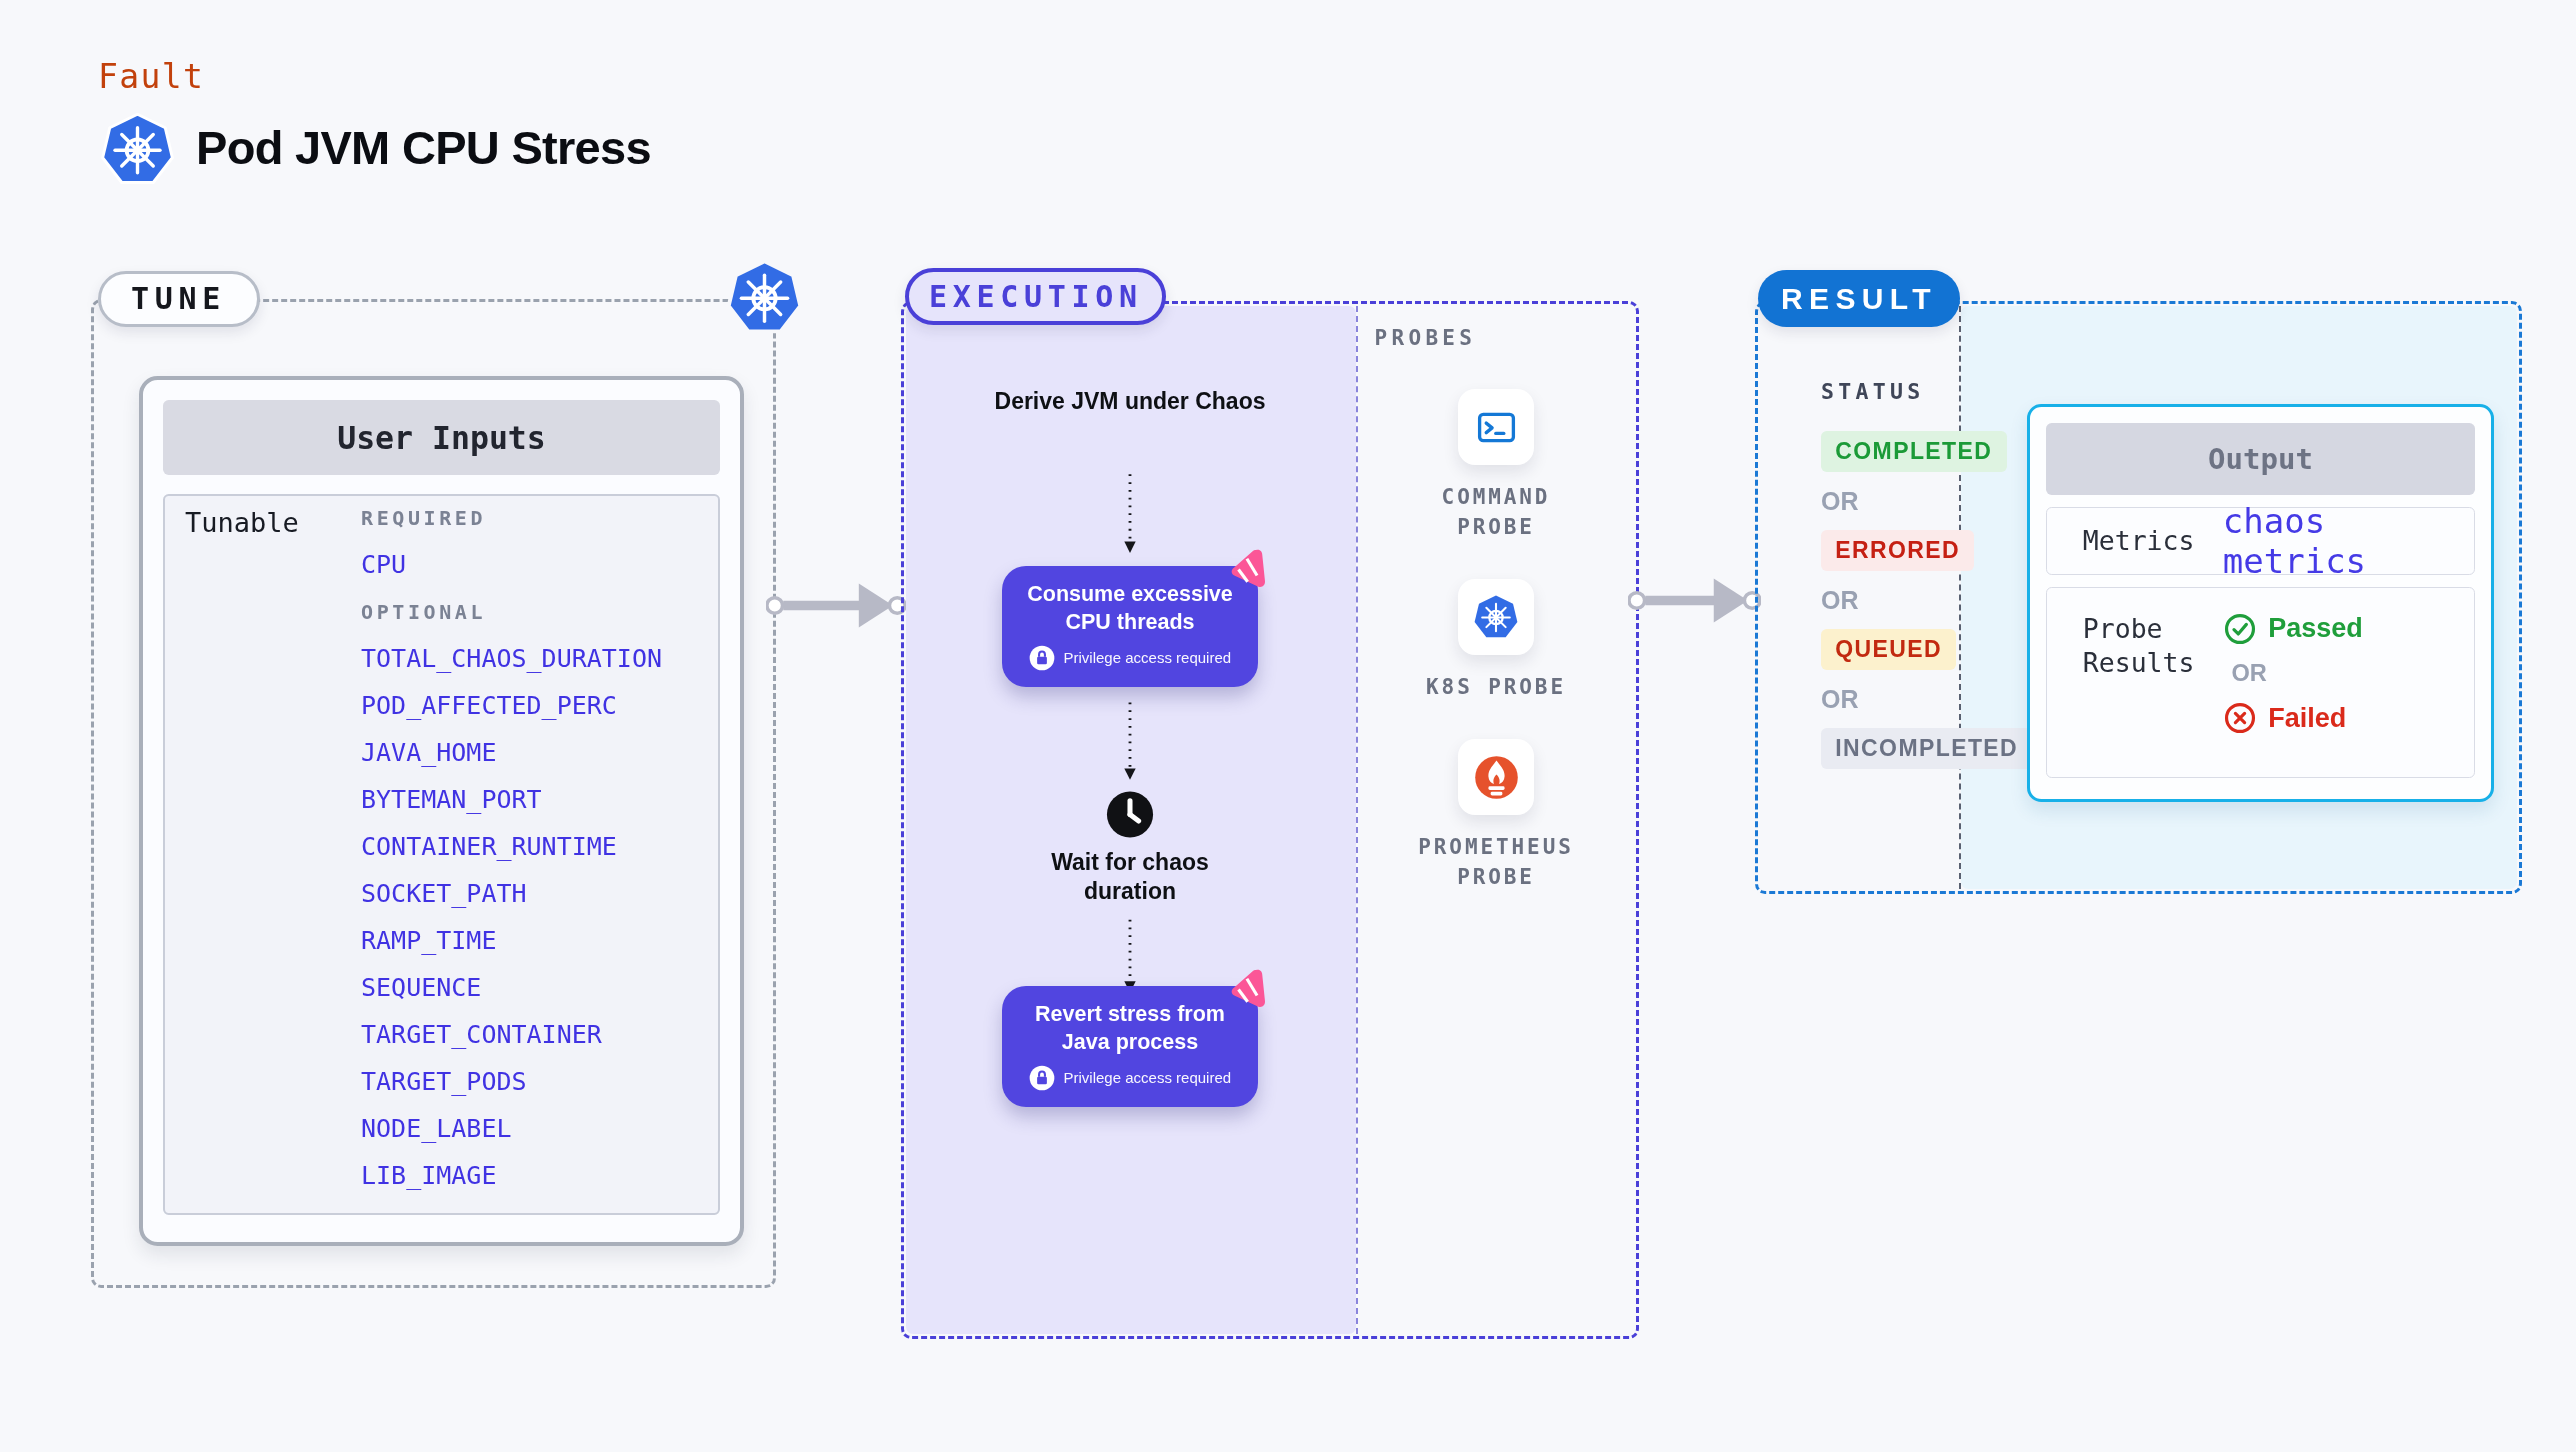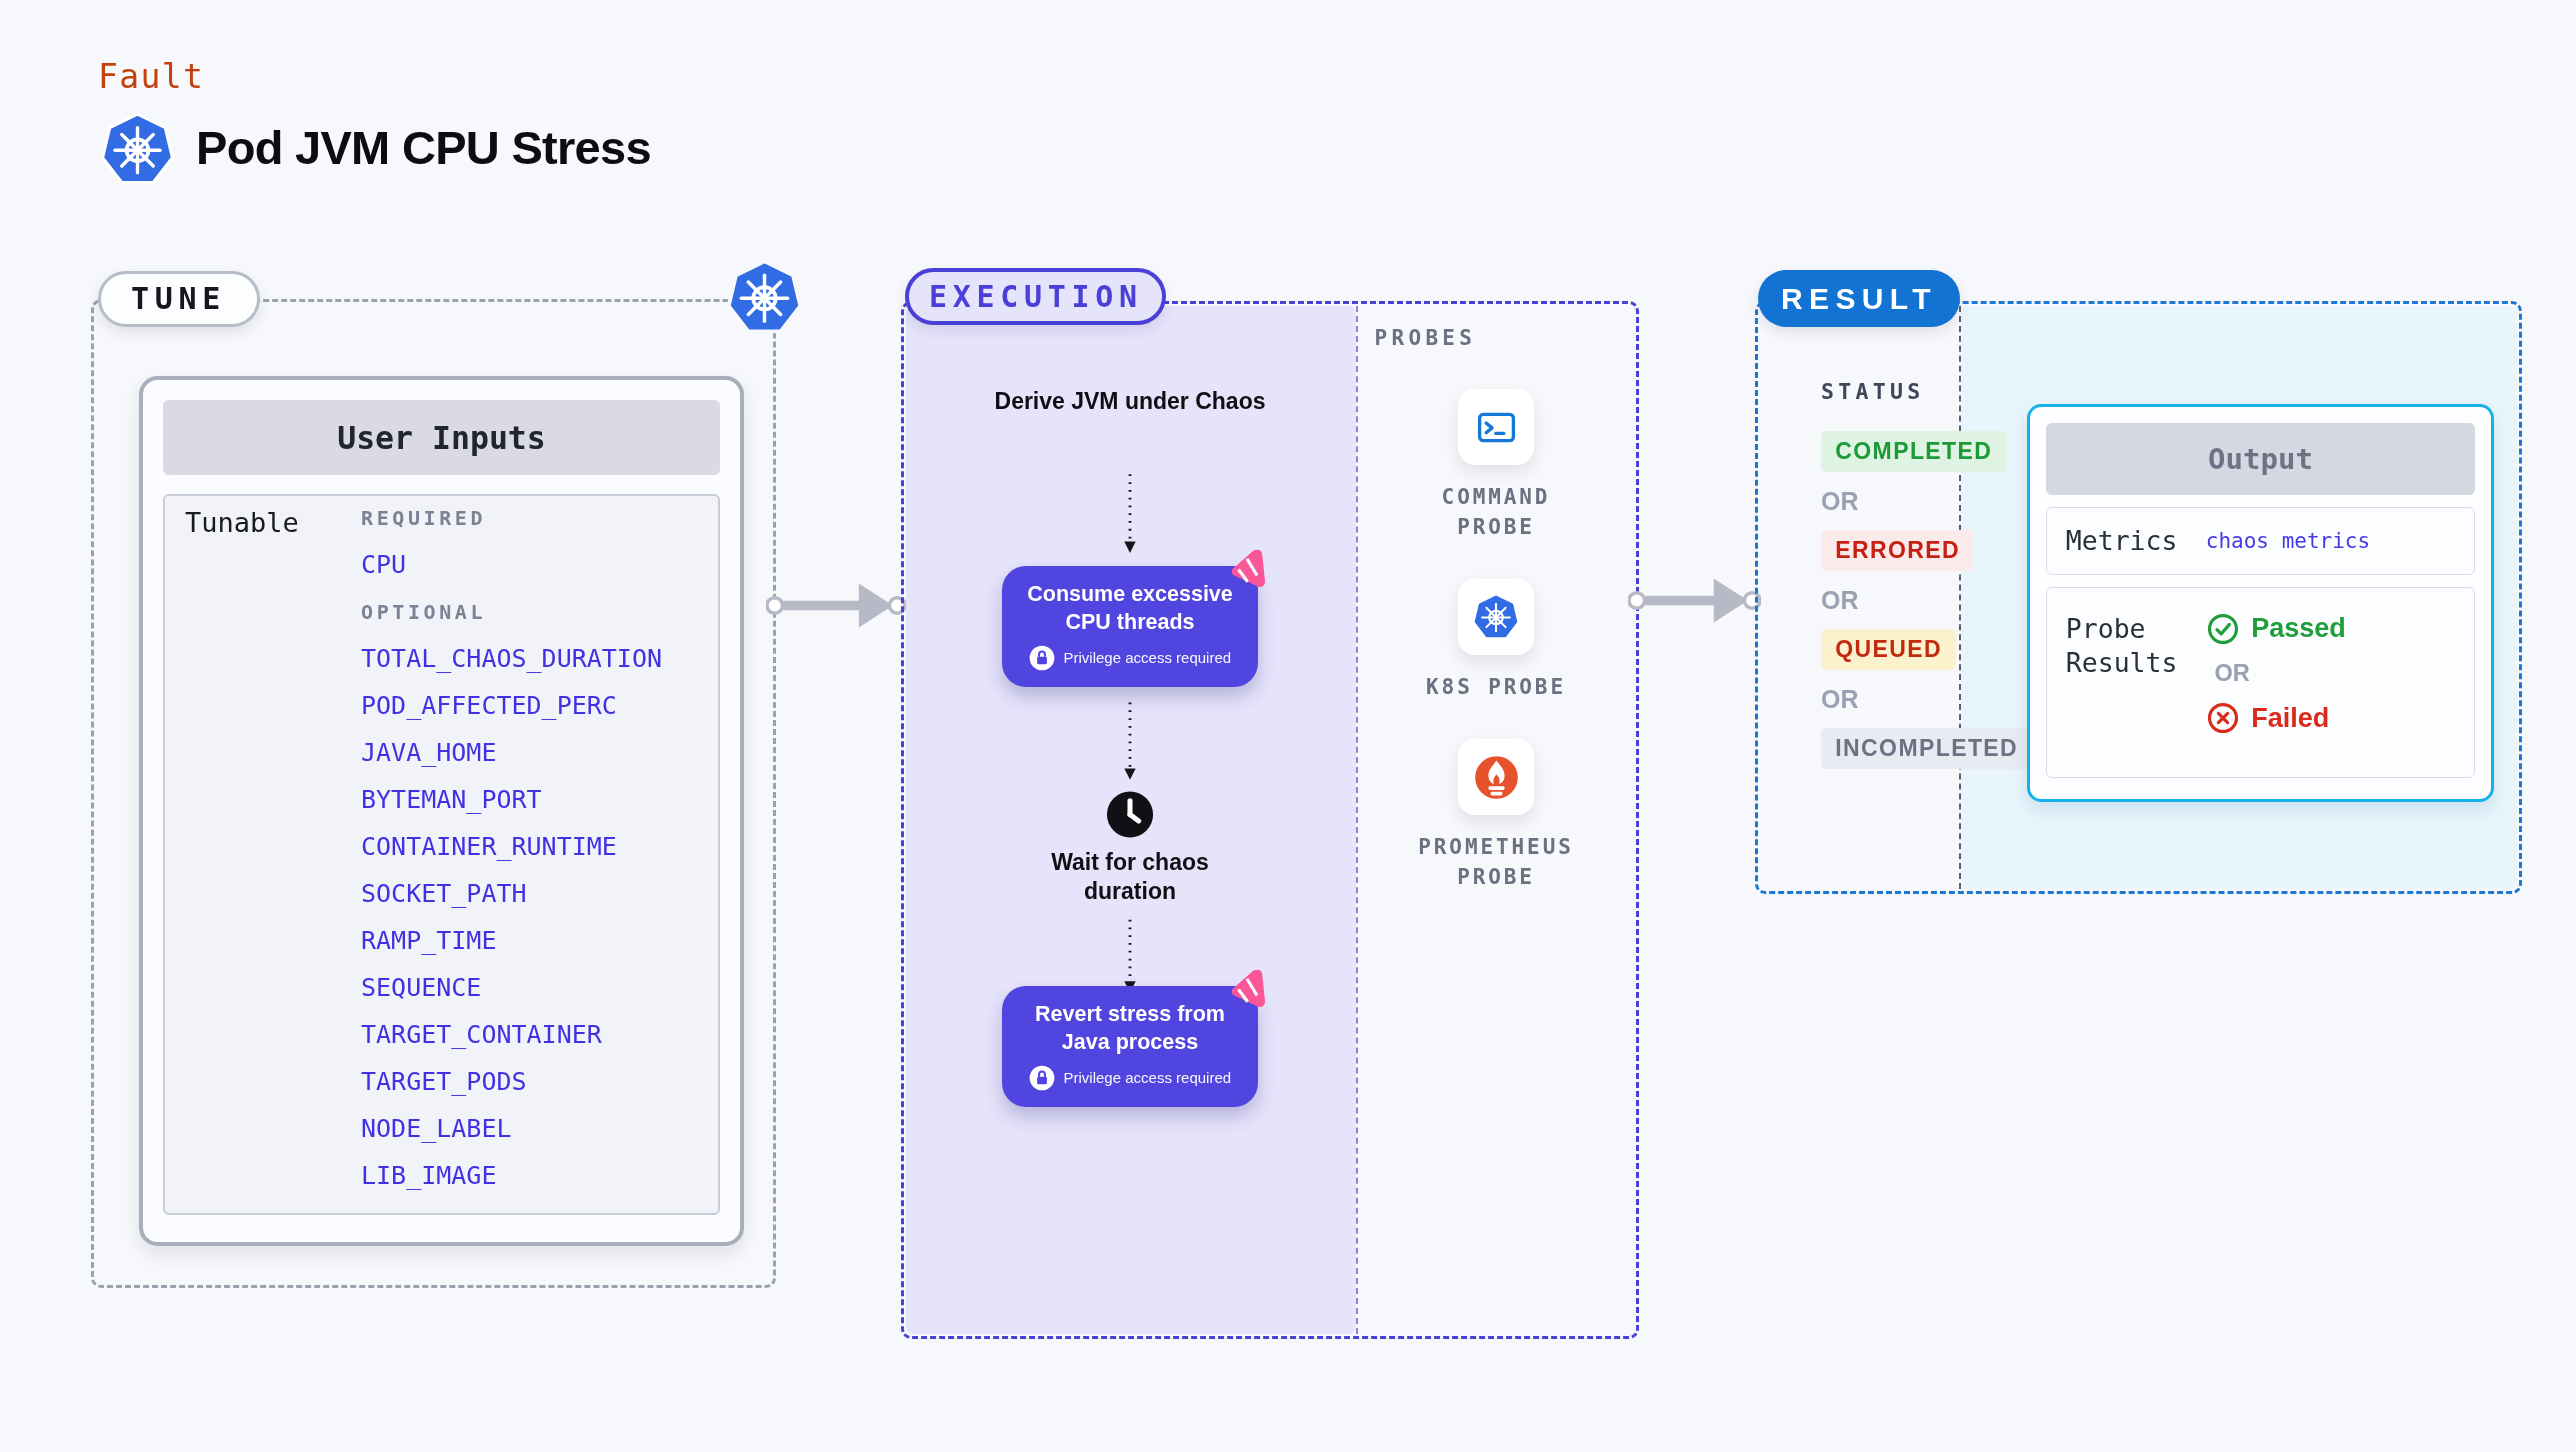--- a/index.html
+++ b/index.html
@@ -79,25 +79,25 @@
   .badge.errored{color:#c52013;background:#fbeaea;}
   .badge.queued{color:#c22a10;background:#fcf1cd;}
   .badge.incompleted{color:#6b7284;background:#e9ebf2;}
   .or{font-size:25px;font-weight:600;color:#99a1b2;margin:14.3px 0;}
   .output-card{position:absolute;left:269px;top:100px;width:467px;height:398px;background:#fdfeff;
                border:3.6px solid #17b0e8;border-radius:14.3px;box-shadow:0 8.6px 18.6px rgba(20,90,140,.12);
                box-sizing:border-box;padding:15.8px;}
   .output-header{height:72px;background:#d5d7e1;border-radius:5.7px;display:flex;align-items:center;
                  justify-content:center;font-size:29px;font-weight:bold;color:#6d7384;}
   .out-row{margin-top:12px;background:#fcfdff;border:1.4px solid #d9dce6;border-radius:5.7px;
-           display:flex;box-sizing:border-box;padding:0 19px;align-items:center;}
+           display:flex;box-sizing:border-box;padding:0 36px;align-items:center;}
   .row-metrics{height:68px;}
   .row-probe{height:191px;align-items:flex-start;padding-top:24px;}
   .out-label{width:140px;font-size:26.5px;color:#2a2f3a;line-height:34px;flex:none;}
-  .metrics-value{font-size:21px;color:#453ae6;}
+  .metrics-value{font-size:34px;color:#453ae6;}
   .pr-col{display:flex;flex-direction:column;gap:14.3px;margin-left:10px;}
   .pr-line{display:flex;align-items:center;gap:11.5px;}
   .passed-text{font-size:27px;font-weight:bold;color:#1f9e3b;}
   .failed-text{font-size:27px;font-weight:bold;color:#da2a1b;}
   .pr-or{font-size:23.6px;font-weight:600;color:#99a1b2;margin-left:8.6px;}
 </style>
 </head>
 <body>
 
 <div class="canvas">

